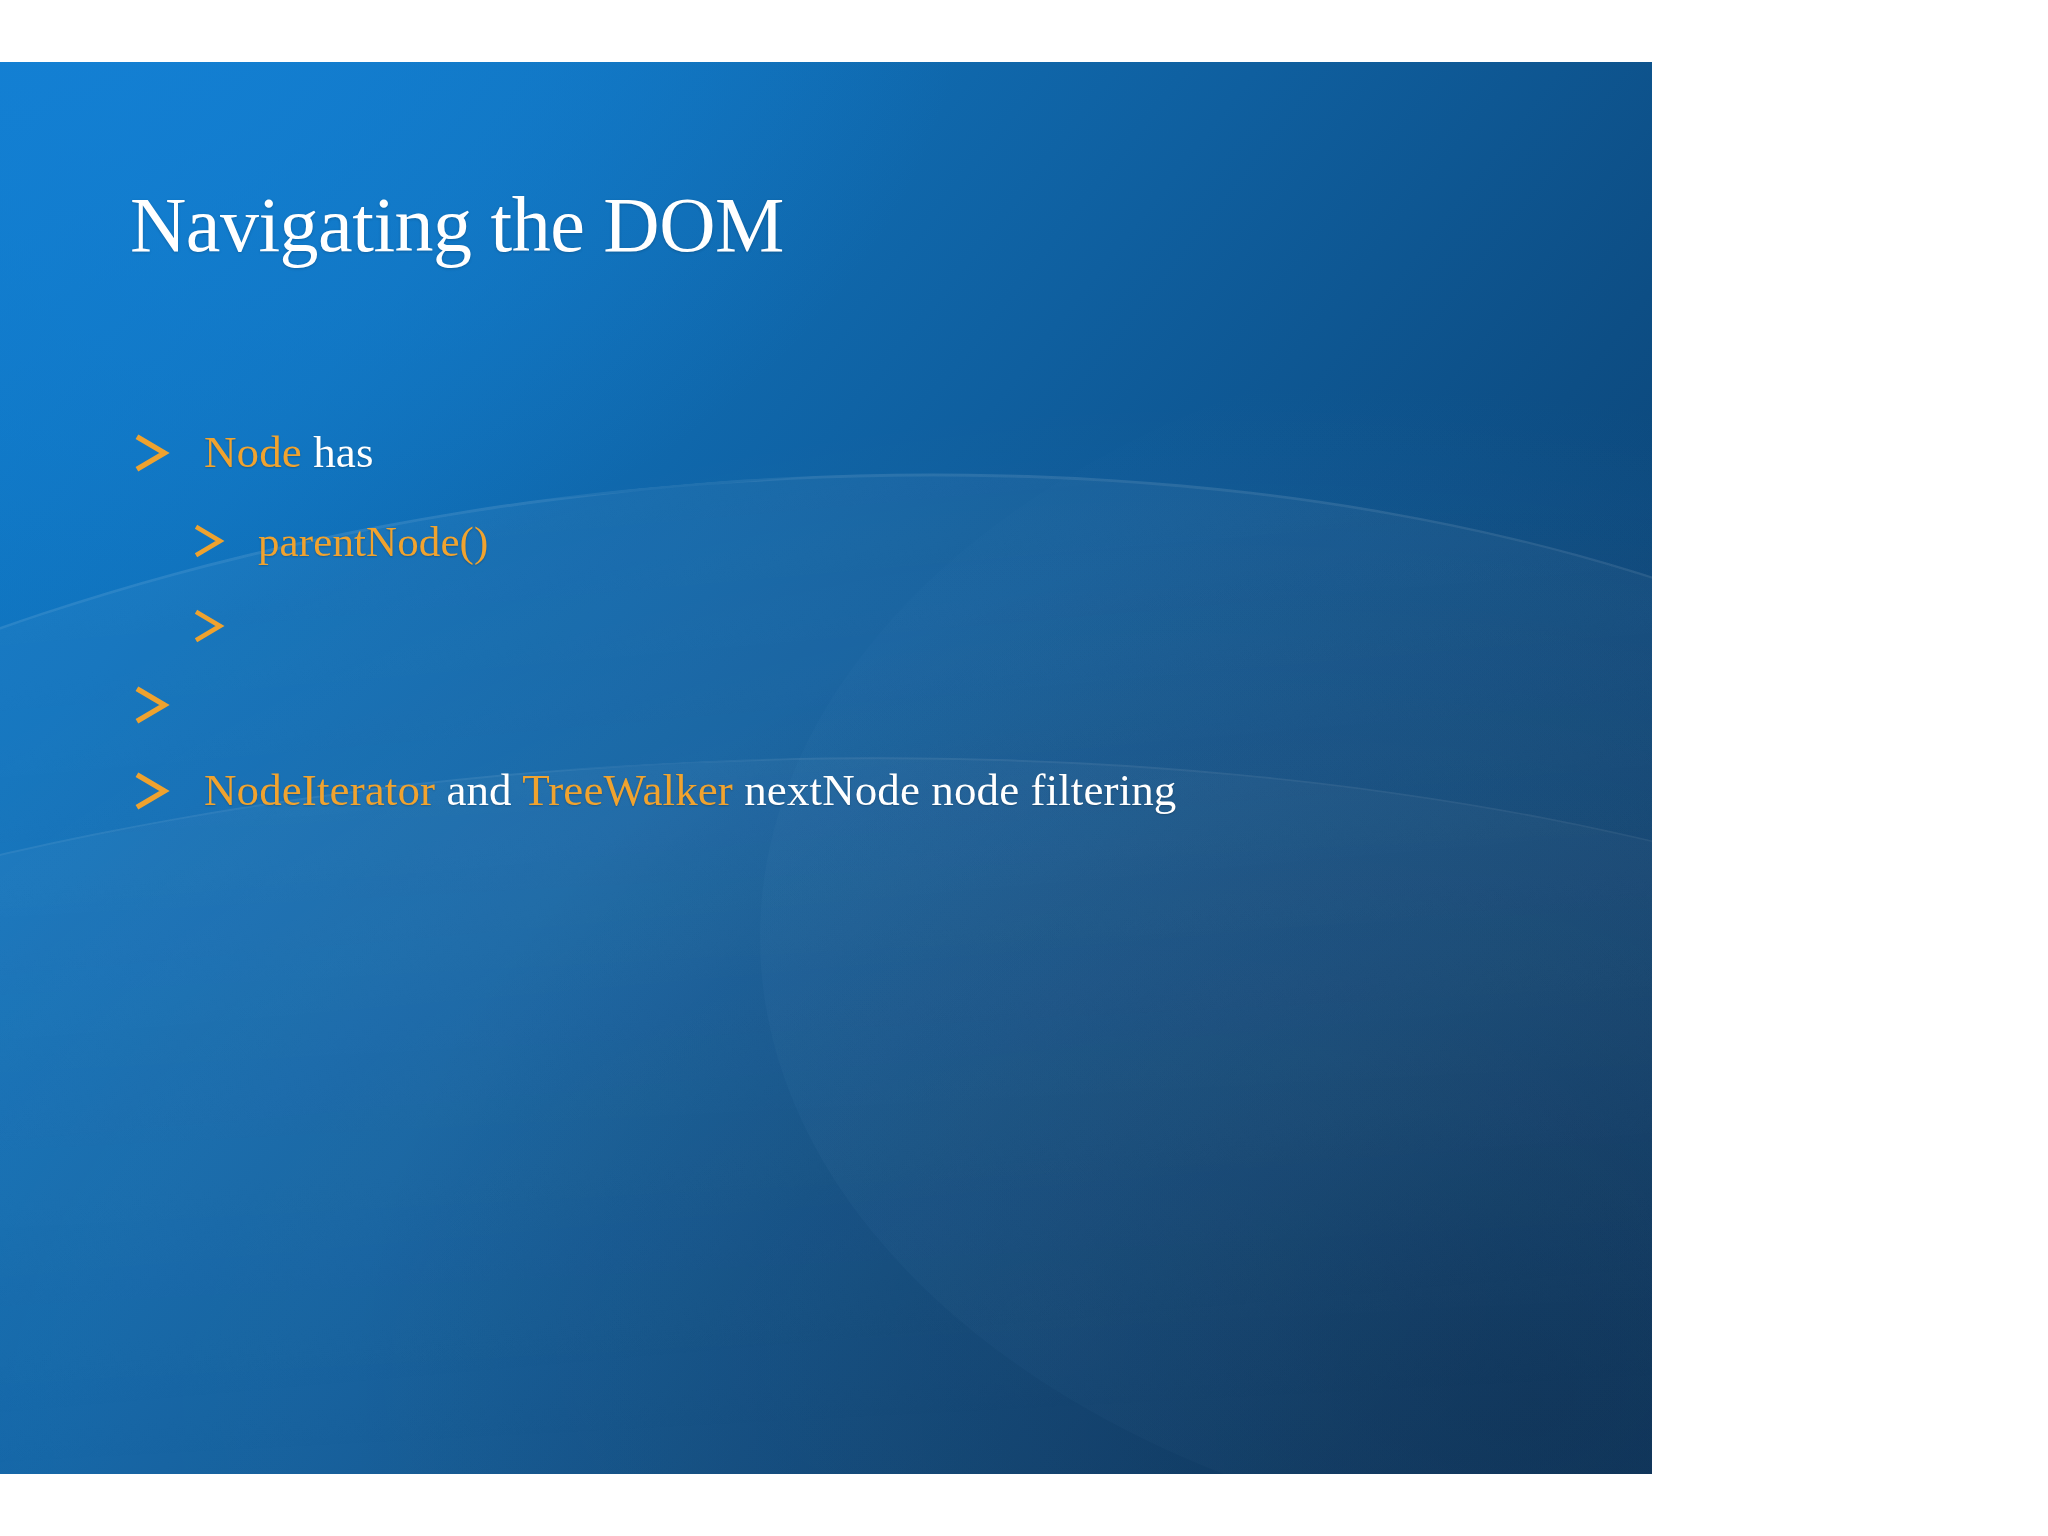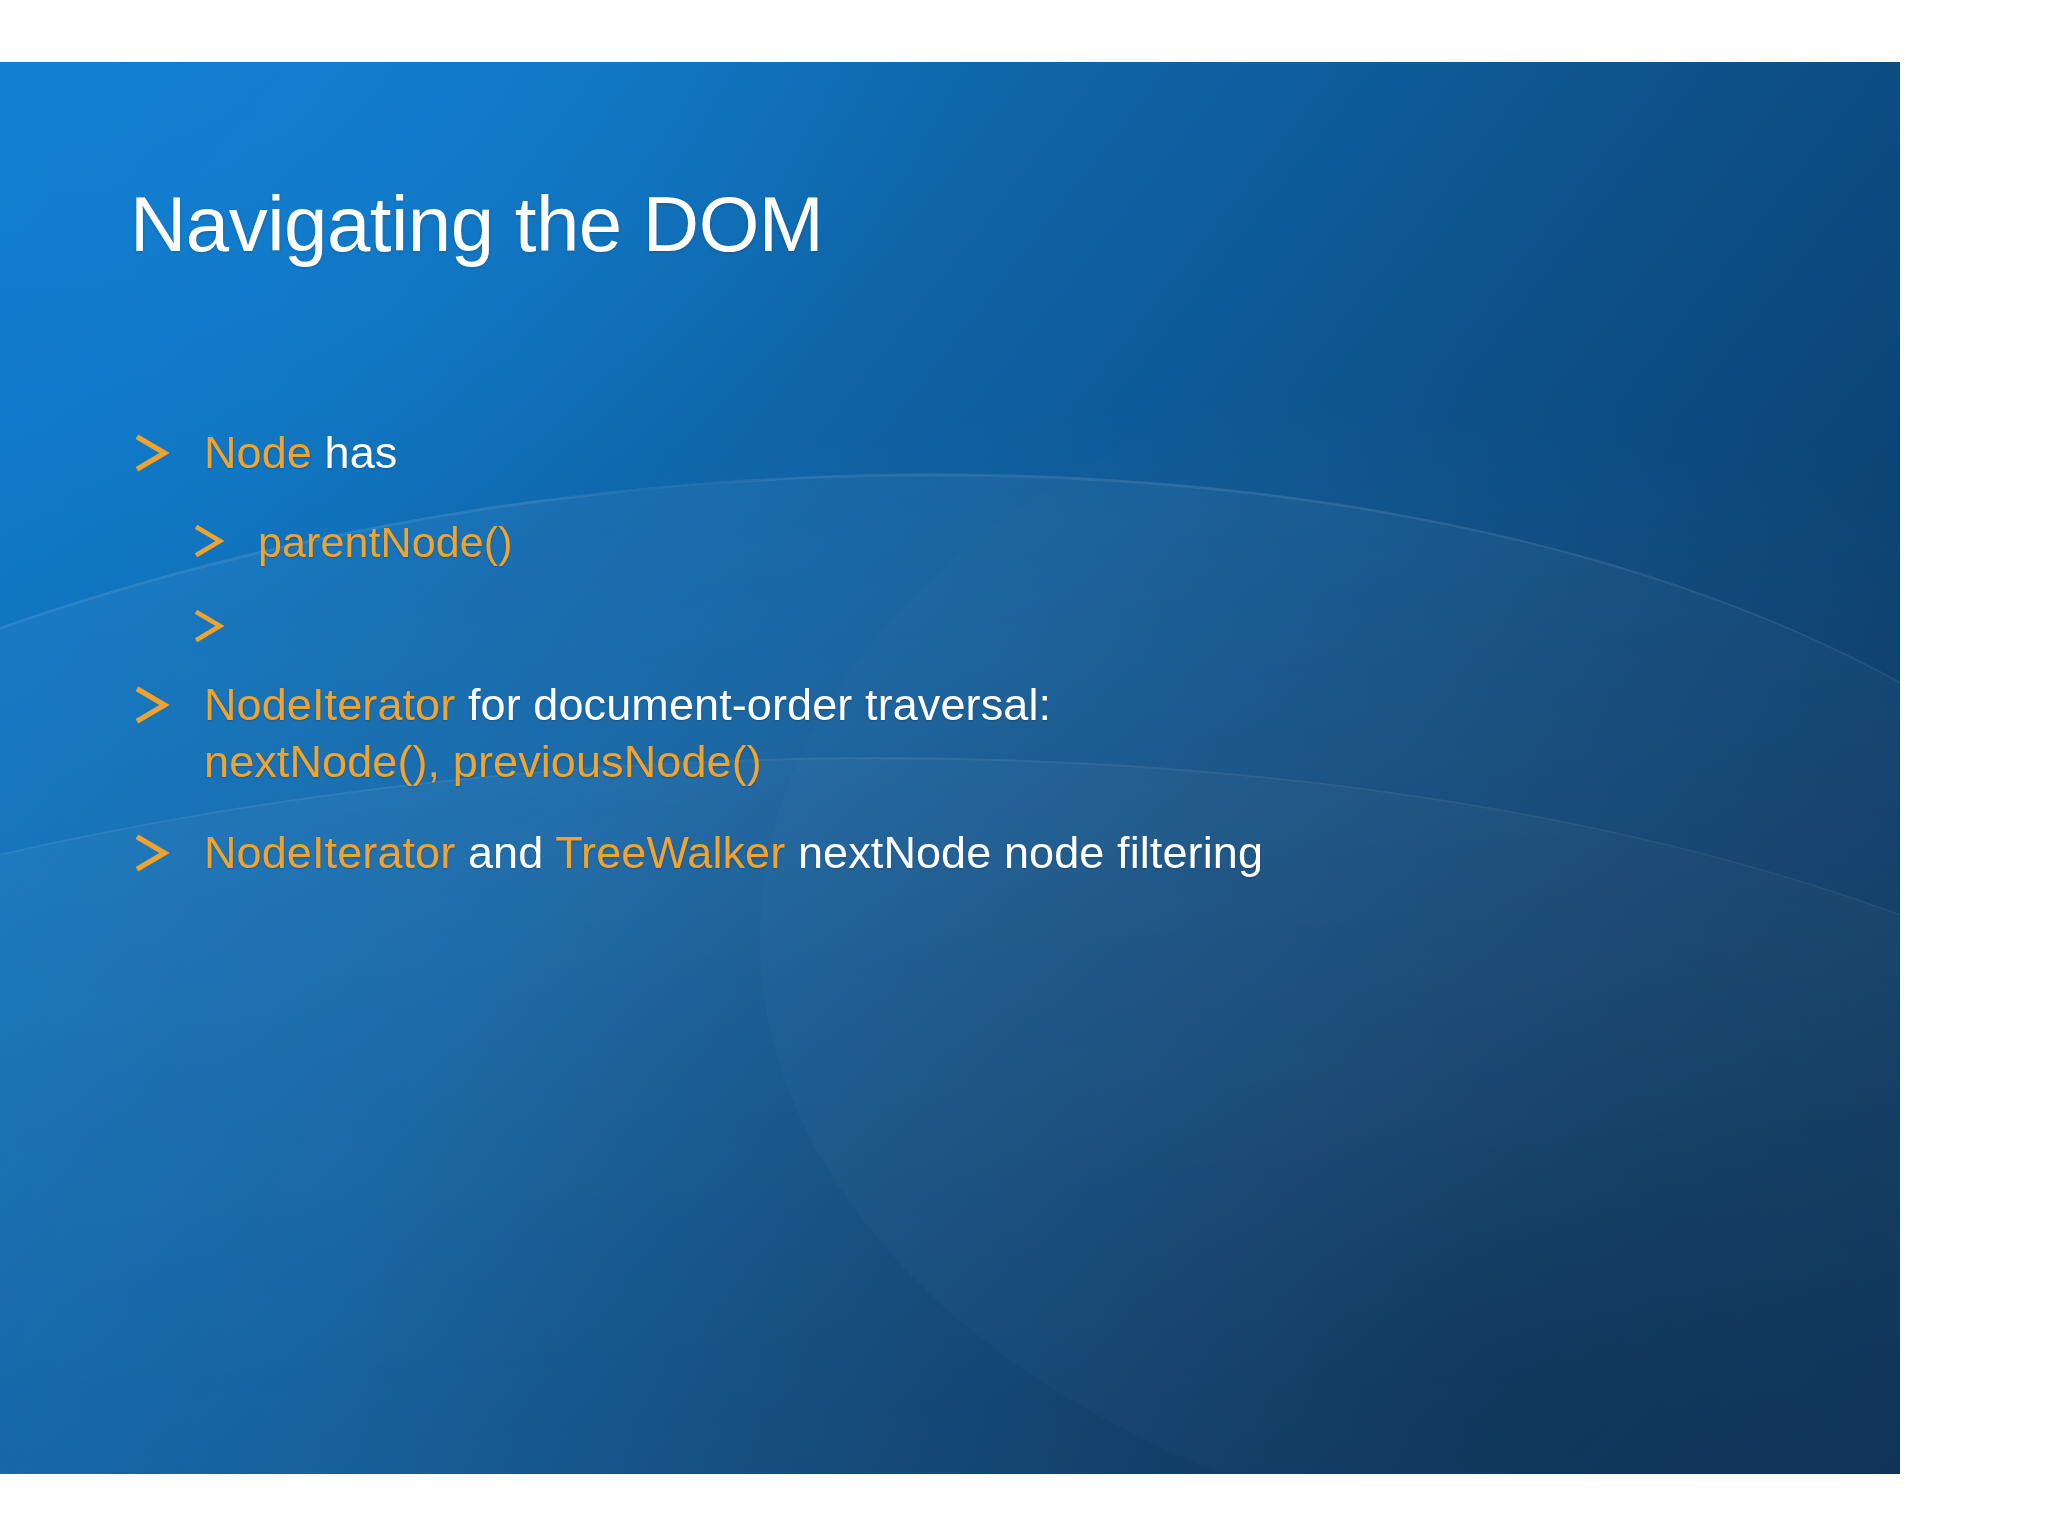--- a/index.html
+++ b/index.html
@@ -9,24 +9,25 @@
   }
   body {
     width: 2048px;
     height: 1536px;
     overflow: hidden;
     font-family: "Liberation Sans", sans-serif;
   }
 
   .slide-frame {
     position: relative;
-    width: 1900px;
+    width: 1652px;
     height: 1536px;
     background: #84cc16;
     overflow: hidden;
+    font-family: Liberation Serif, serif;
   }
 
   
   .slide {
     position: absolute;
     left: 0;
     top: 62px;
     width: 2048px;
     height: 1412px;
     overflow: hidden;
@@ -199,21 +200,20 @@
               <path d="M8 7 L30 20 L8 33" fill="none" stroke="currentColor" stroke-width="4.6" stroke-linecap="square" stroke-linejoin="miter"></path>
             </svg>
           </span>
         </div>
         <div class="bullet-row level-0">
           <span class="chev">
             <svg viewBox="0 0 40 40" aria-hidden="true">
               <path d="M8 7 L30 20 L8 33" fill="none" stroke="currentColor" stroke-width="4.6" stroke-linecap="square" stroke-linejoin="miter"></path>
             </svg>
           </span>
-          <div class="bullet-text"><span class="code">NodeIterator</span><span class="plain"> for document-order traversal:</span><br><span class="code">nextNode(), previousNode()</span></div>
         </div>
         <div class="bullet-row level-0">
           <span class="chev">
             <svg viewBox="0 0 40 40" aria-hidden="true">
               <path d="M8 7 L30 20 L8 33" fill="none" stroke="currentColor" stroke-width="4.6" stroke-linecap="square" stroke-linejoin="miter"></path>
             </svg>
           </span>
           <div class="bullet-text"><span class="code">NodeIterator</span><span class="plain"> and </span><span class="code">TreeWalker</span><span class="plain"> nextNode node filtering</span></div>
         </div>
       </div>

